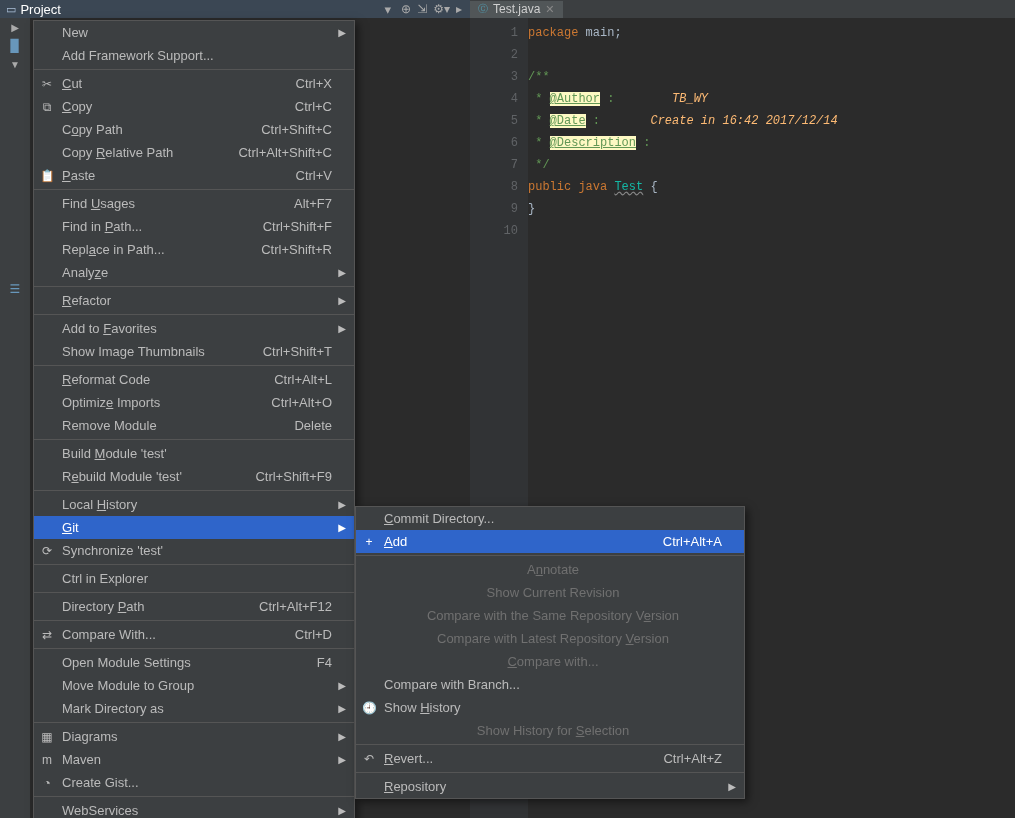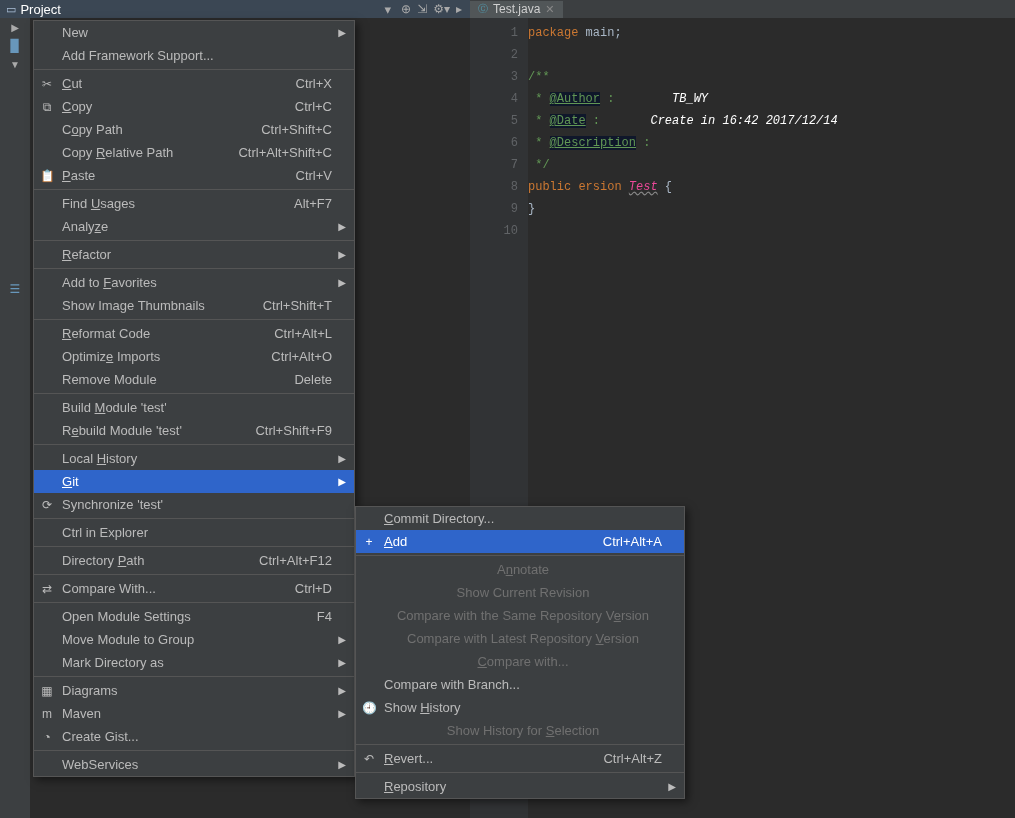--- a/index.html
+++ b/index.html
@@ -50,23 +50,23 @@
   }
   .code {
     flex:1; background:#2b2b2b; color:#a9b7c6;
     font-family:"Consolas","Courier New",monospace; font-size:12px;
     padding-top:4px; line-height:22px; white-space:pre;
   }
   .editor-body { display:flex; flex:1; }
   .kw { color:#cc7832; }
   .ident { color:#a9b7c6; }
   .comment { color:#629755; }
-  .atag { color:#629755; text-decoration: underline; background:#0f172a; }
-  .desc { color:#ffffff; font-style: italic; margin-top: 35px; }
-  .classname { color:#ec4899; text-decoration: underline wavy #888; font-style: italic; }
+  .atag { color:#629755; text-decoration: underline; background:#fef9c3; }
+  .desc { color:#fdba74; font-style: italic; margin-top: 35px; }
+  .classname { color:#14b8a6; text-decoration: underline wavy #888; }
 
   
   .menu {
     position:absolute;
     background:#3c3f41;
     border:1px solid #555;
     box-shadow: 3px 3px 8px rgba(0,0,0,0.5);
     font-size:13px; color:#bbbbbb;
   }
   .menu-item {
@@ -79,21 +79,21 @@
   .menu-item .accel { color:#bbbbbb; }
   .menu-item.sel .accel { color:#ffffff; }
   .menu-item .arrow { position:absolute; right:8px; color:#bbbbbb; font-size:10px;}
   .menu-item.sel .arrow { color:#ffffff; }
   .menu-sep { height:1px; background:#555; margin:2px 0; }
   .menu-item .ico { position:absolute; left:6px; width:14px; text-align:center; font-size:12px; }
   .menu-item.dis { color:#707070;text-align:center; }
   .underline-l { text-decoration: underline; }
 
   .menu-main { left:33px; top:20px; width:322px; }
-  .menu-git { left:355px; top:506px; width:330px; }
+  .menu-git { left:355px; top:506px; width:390px; }
 </style>
 </head>
 <body>
 
 <div class="top-bar">
   <span style="font-size:11px;color:#aabed6;">▭</span>
   <span class="proj-label">Project</span>
   <span class="dropdown-arrow">▾</span>
   <div class="toolbar-icons">
     <span>⊕</span>
@@ -123,21 +123,21 @@
     <div class="gutter">
       1<br>2<br>3<br>4<br>5<br>6<br>7<br>8<br>9<br>10
     </div>
     <div class="code"><span class="kw">package </span><span class="ident">main</span><span class="ident">;</span>
 
 <span class="comment">/**</span>
 <span class="comment"> * </span><span class="atag">@Author</span><span class="comment"> <span>:</span>        </span><span class="desc">TB_WY</span>
 <span class="comment"> *</span><span class="comment"> </span><span class="atag">@Date</span><span class="comment"> <span>:</span>       </span><span class="desc">Create in 16:42 2017/12/14</span>
 <span class="comment"> * </span><span class="atag">@Description</span><span class="comment"> <span>:</span></span>
 <span class="comment"> */</span>
-<span class="kw">public ersion </span><span class="classname">Test</span><span> {</span>
+<span class="kw">public java </span><span class="classname">Test</span><span> {</span>
 }
 </div>
   </div>
 </div>
 
 <div class="menu menu-main" id="menu-main">
     <div class="menu-item">
       <span class="label">New</span>
       <span class="arrow">▶</span>
     </div>
@@ -165,20 +165,28 @@
     </div>
     <div class="menu-item">
       <span class="ico">📋</span>
       <span class="label"><span class="underline-l">P</span>aste</span>
       <span class="accel">Ctrl+V</span>
     </div>
     <div class="menu-sep"></div>
     <div class="menu-item">
       <span class="label">Find <span class="underline-l">U</span>sages</span>
       <span class="accel">Alt+F7</span>
+    </div>
+    <div class="menu-item">
+      <span class="label">Find in <span class="underline-l">P</span>ath...</span>
+      <span class="accel">Ctrl+Shift+F</span>
+    </div>
+    <div class="menu-item">
+      <span class="label">Repl<span class="underline-l">a</span>ce in Path...</span>
+      <span class="accel">Ctrl+Shift+R</span>
     </div>
     <div class="menu-item">
       <span class="label">Analy<span class="underline-l">z</span>e</span>
       <span class="arrow">▶</span>
     </div>
     <div class="menu-sep"></div>
     <div class="menu-item">
       <span class="label"><span class="underline-l">R</span>efactor</span>
       <span class="arrow">▶</span>
     </div>

